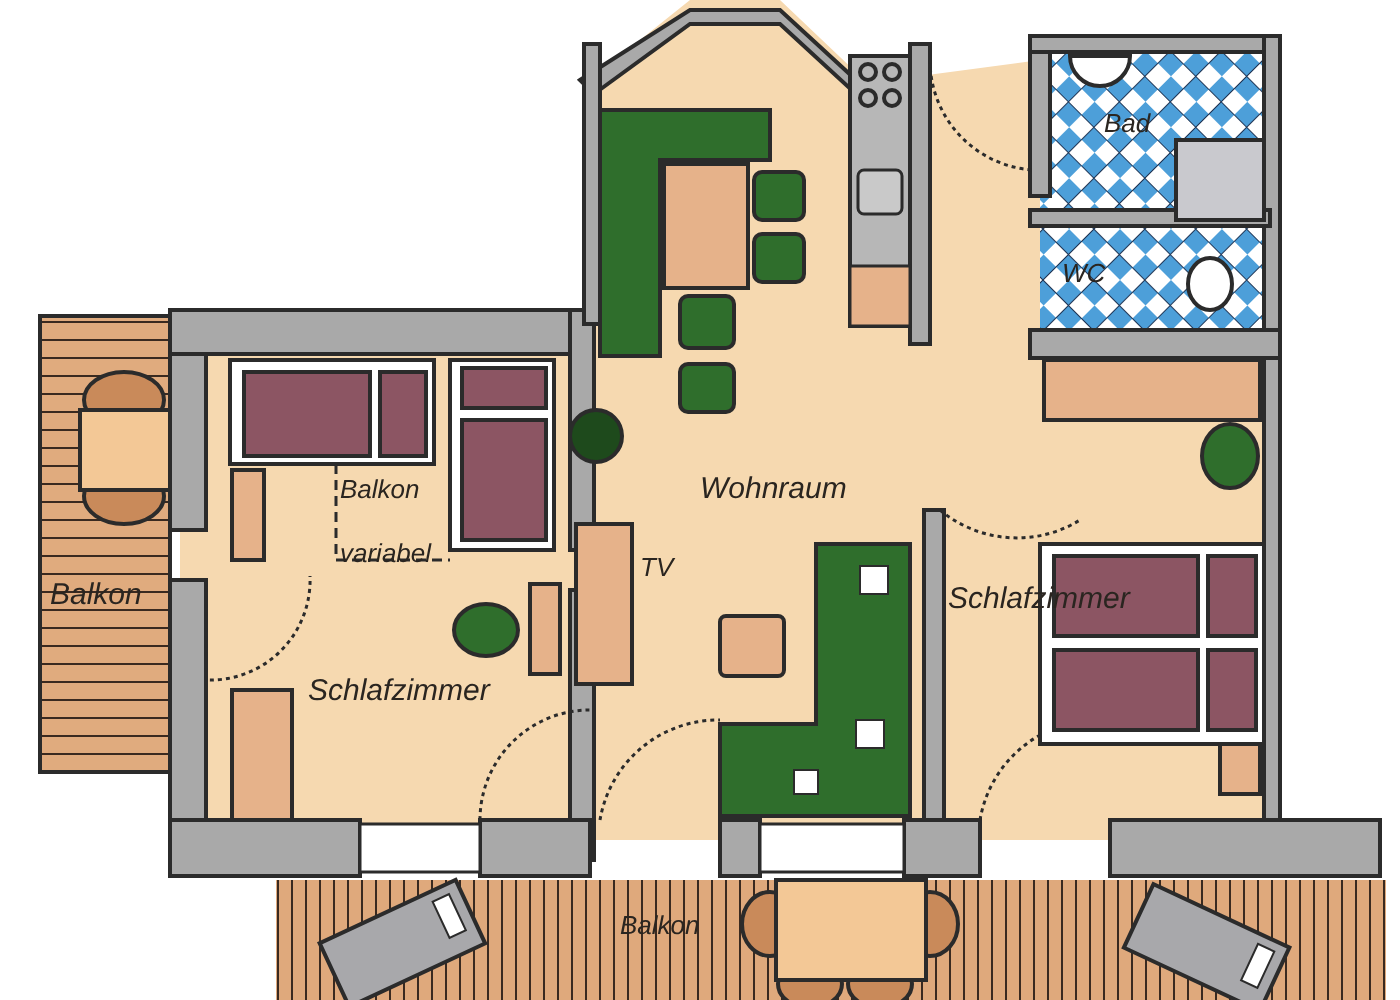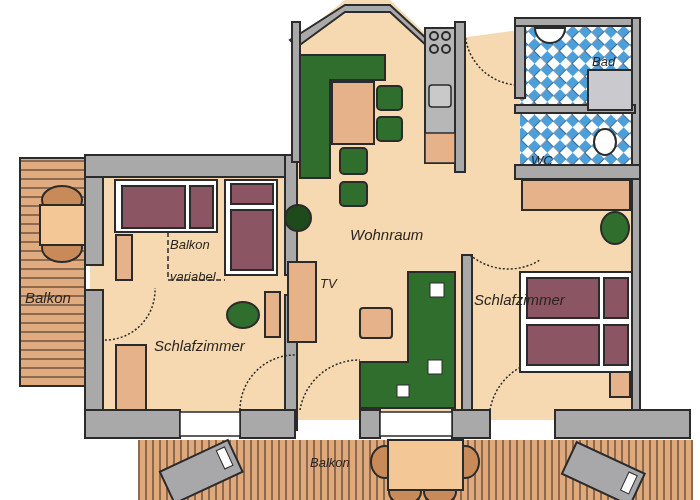--- a/index.html
+++ b/index.html
@@ -149,23 +149,23 @@
     <rect x="610" y="372" width="20" height="25" fill="#e6b28a"></rect>
   </g>
 
   <g stroke="#2b2b2b" stroke-width="2">
     <path d="M535 28 A15 15 0 0 0 565 28 Z" fill="#fff"></path>
     <rect x="588" y="70" width="44" height="40" fill="#c9c9ce"></rect>
     <ellipse cx="605" cy="142" rx="11" ry="13" fill="#fff"></ellipse>
   </g>
 </svg>
 
-<span class="lbl" style="left:350px;top:227px">Wohnraum</span>
+<span class="lbl" style="left:350px;top:237px">Wohnraum</span>
 <span class="lbl" style="left:154px;top:338px">Schlafzimmer</span>
 <span class="lbl" style="left:474px;top:292px">Schlafzimmer</span>
-<span class="lbl sm" style="left:592px;top:55px">Bad</span>
-<span class="lbl sm" style="left:531px;top:154px">WC</span>
+<span class="lbl sm" style="left:552px;top:55px">Bad</span>
+<span class="lbl sm" style="left:531px;top:130px">WC</span>
 <span class="lbl" style="left:25px;top:290px">Balkon</span>
 <span class="lbl sm" style="left:310px;top:456px">Balkon</span>
 <span class="lbl sm" style="left:170px;top:238px">Balkon</span>
 <span class="lbl sm" style="left:170px;top:270px">variabel</span>
 <span class="lbl sm" style="left:320px;top:277px">TV</span>
 </div>
 
 </body></html>

